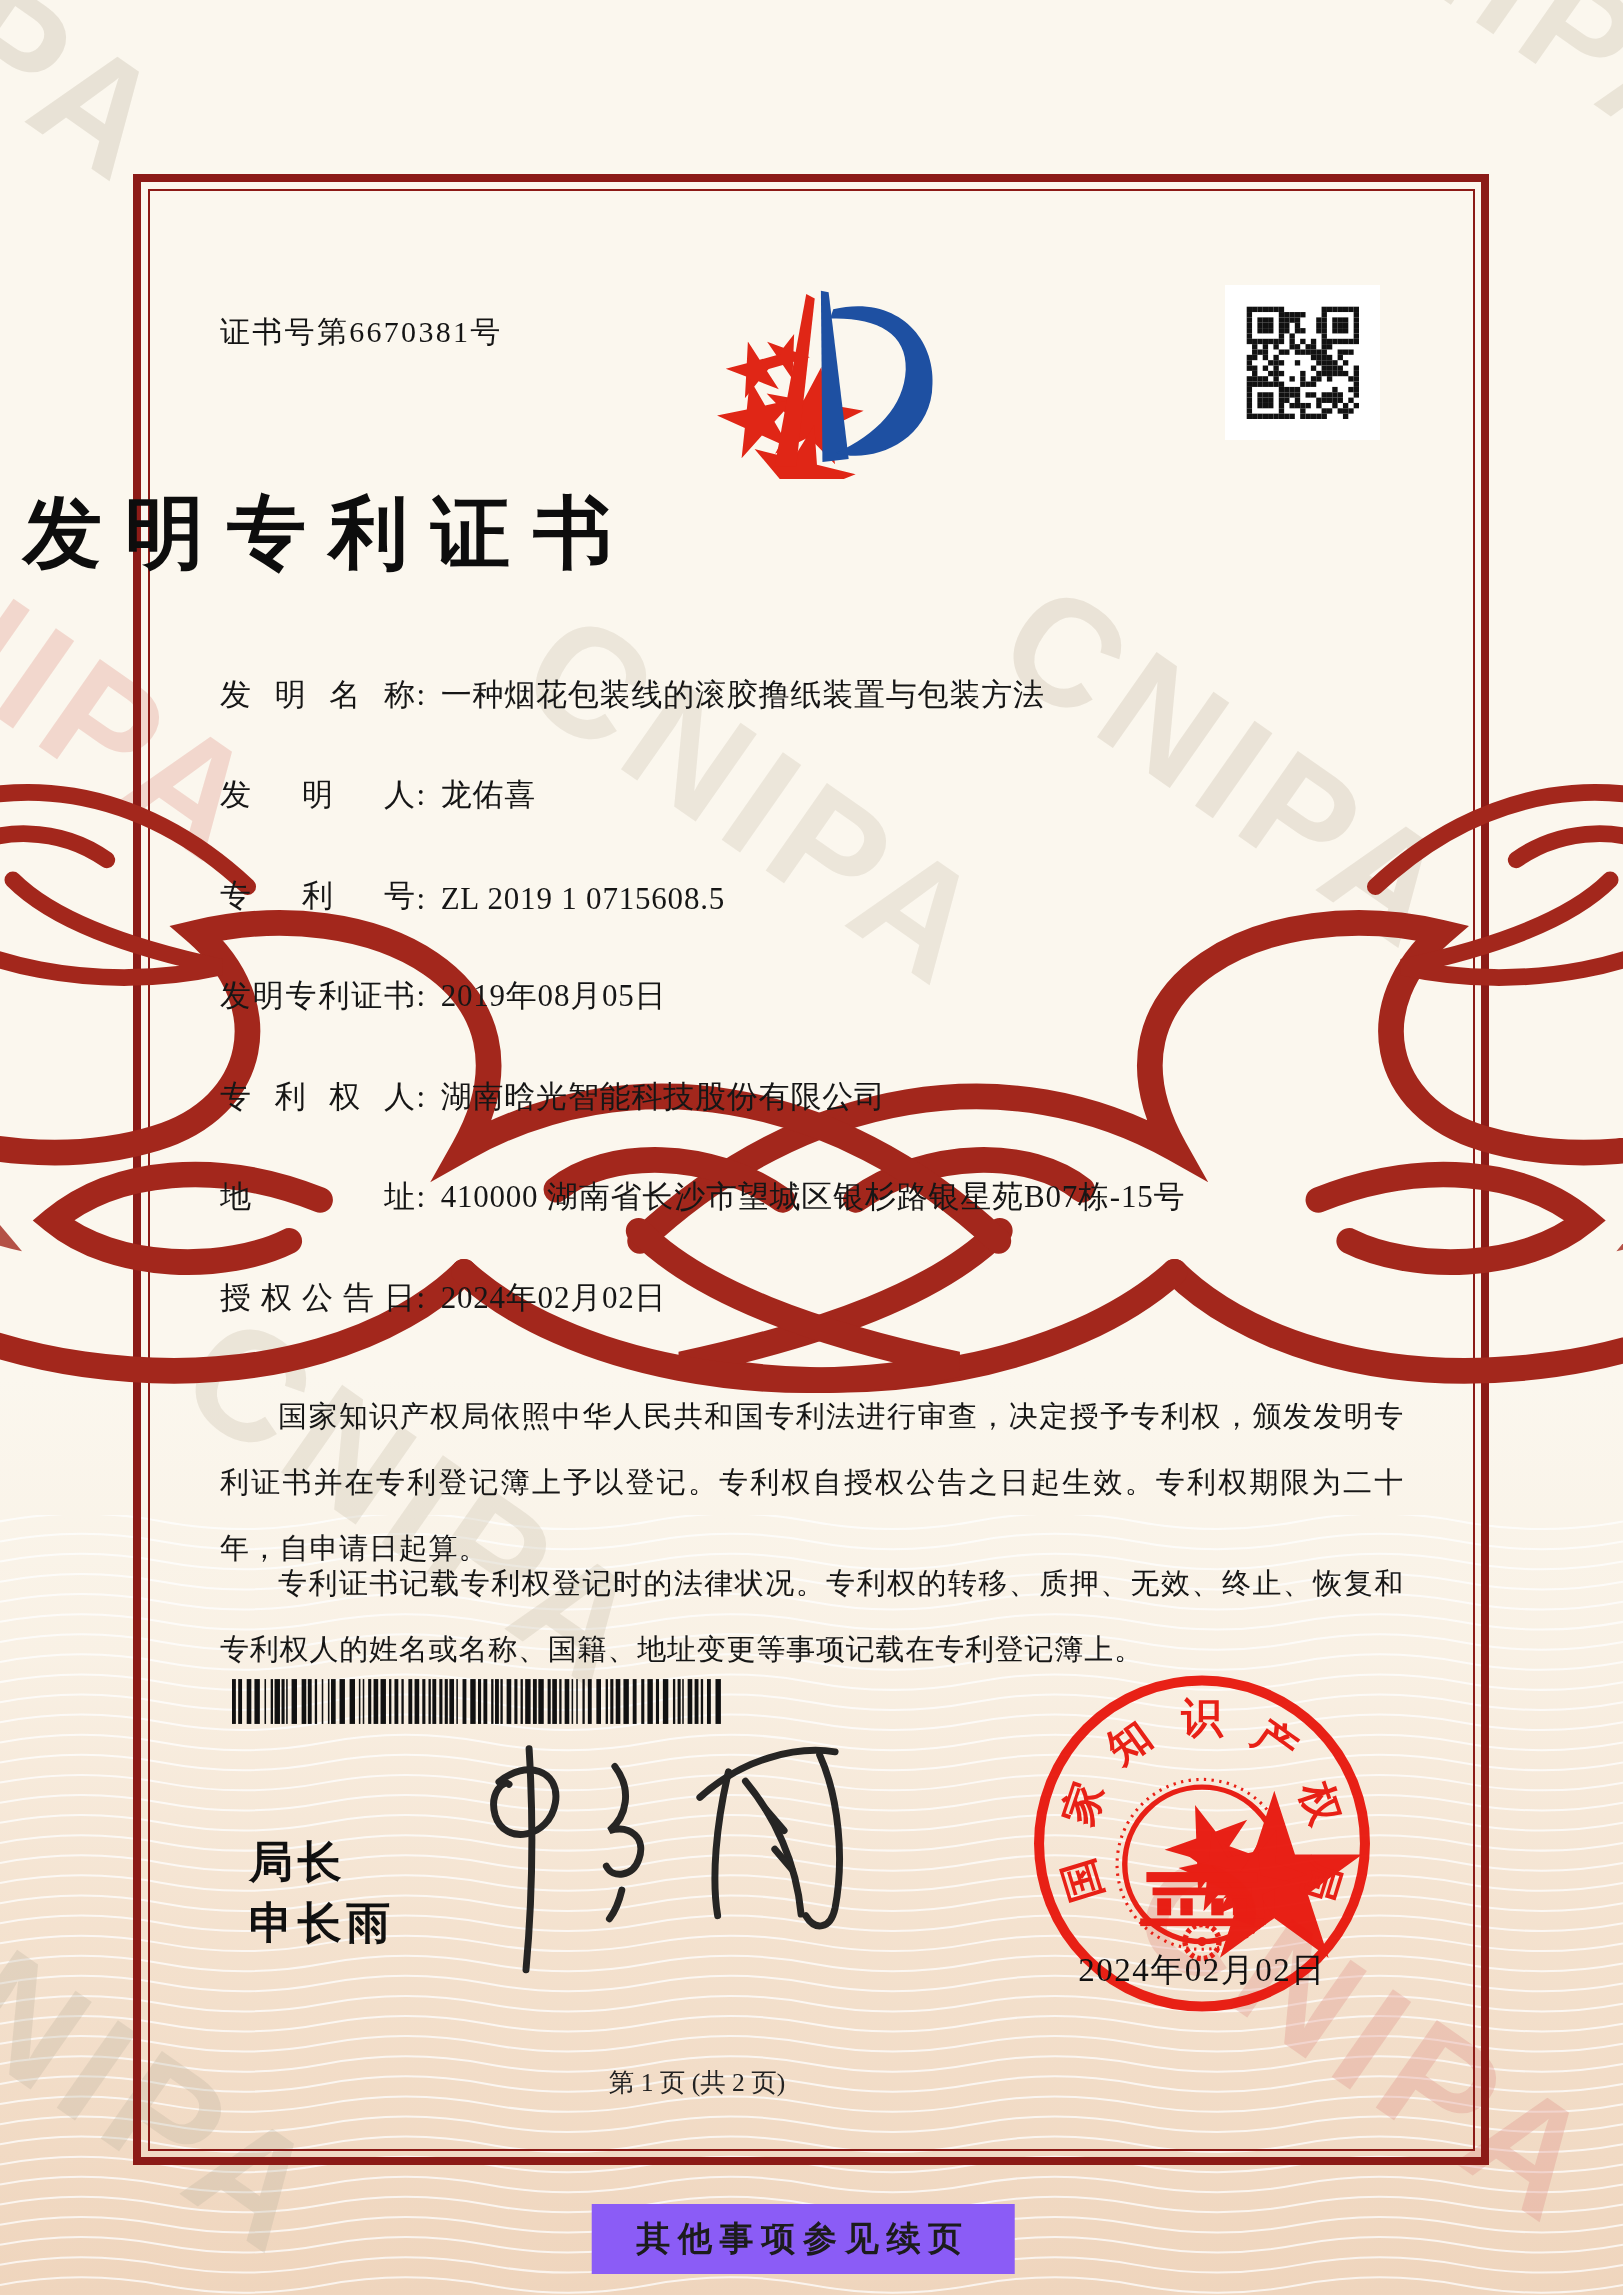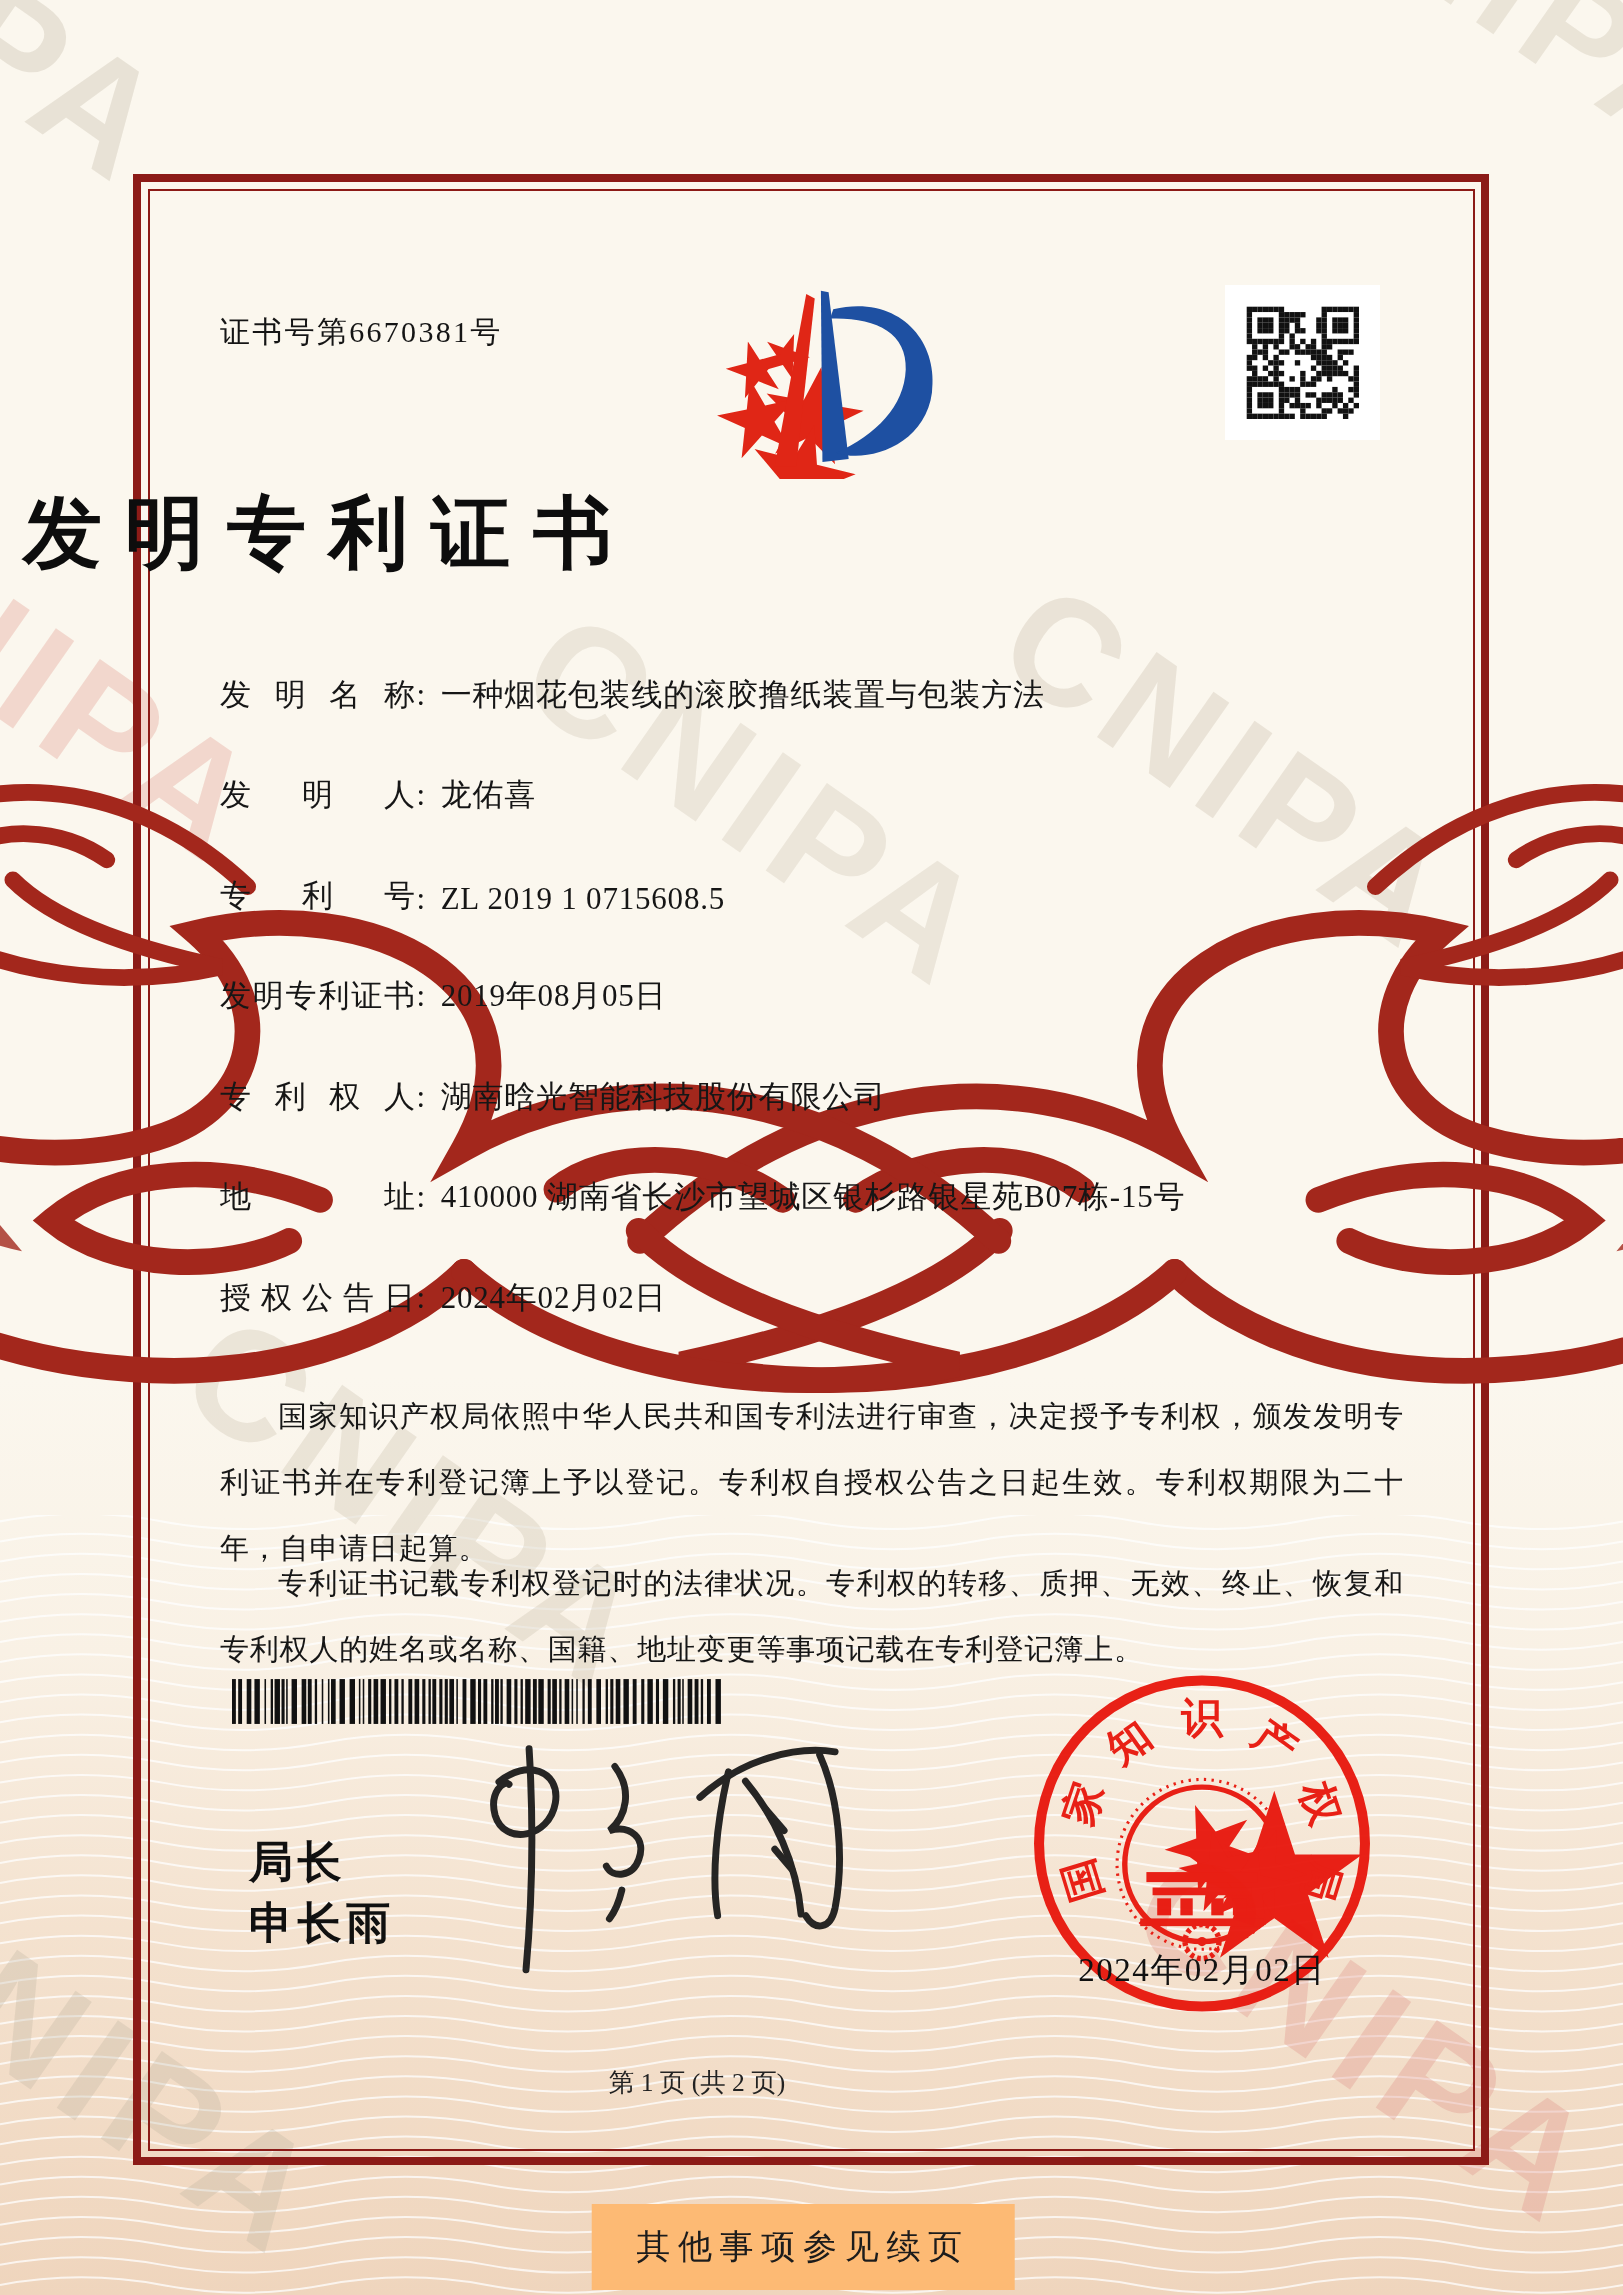--- a/index.html
+++ b/index.html
@@ -25,22 +25,22 @@
   .fvalue{letter-spacing:0.8px;}
   .row2group{position:absolute;left:657px;top:0;white-space:nowrap;}
   .flabel2{display:inline-block;width:195px;text-align:justify;text-align-last:justify;vertical-align:bottom;}
   .para{position:absolute;left:220px;width:1184px;font-size:29px;line-height:66px;color:#161616;
       text-align:justify;text-indent:2em;letter-spacing:0.8px;z-index:4;}
   .juzhang{position:absolute;left:249px;font-size:44px;font-weight:600;letter-spacing:4.6px;
       color:#101010;font-family:"Liberation Sans",sans-serif;z-index:4;}
   .sealdate{position:absolute;left:1032px;top:1948px;width:340px;text-align:center;font-size:33px;
       letter-spacing:1.5px;color:#111;z-index:6;}
   .pageno{position:absolute;left:0;top:2065px;width:1394px;text-align:center;font-size:25.5px;color:#222;z-index:4;}
-  .contnote{position:absolute;left:50%;top:2204px;transform:translateX(-52%);background:#fdba74;
-      padding:20px 45px;font-size:34px;font-weight:400;letter-spacing:7.7px;color:#1c1c1c;z-index:4;}
+  .contnote{position:absolute;left:50%;top:2204px;transform:translateX(-52%);background:#8b5cf6;
+      padding:12px 45px;font-size:34px;font-weight:700;letter-spacing:7.7px;color:#1c1c1c;z-index:4;}
   .qrbox{position:absolute;left:1225px;top:285px;width:155px;height:155px;background:#fff;z-index:4;}
   svg{display:block;}
   .deco{z-index:3;}
   .content-svg{z-index:4;}
   .waves{z-index:0;opacity:.75;}
 </style>
 </head>
 <body>
 
 <svg id="waves" class="abs waves" style="left:0;top:1515px;" width="1623" height="781" viewBox="0 0 2100 1010" fill="none" stroke="#ffffff" stroke-width="2.6">

